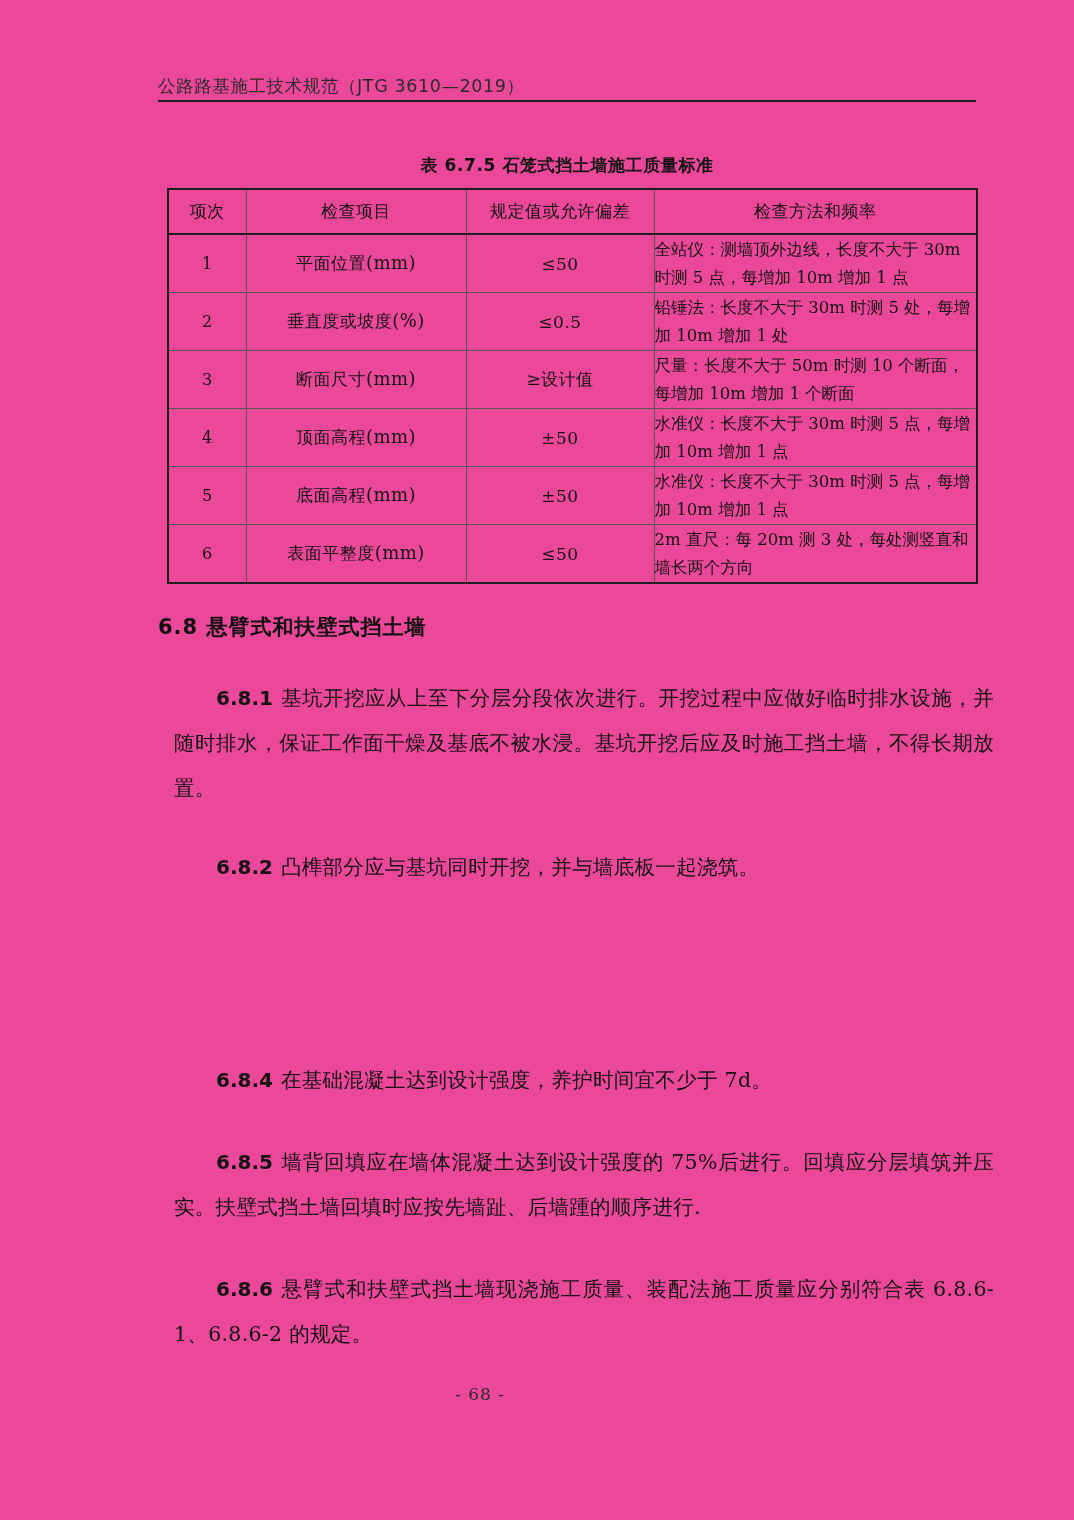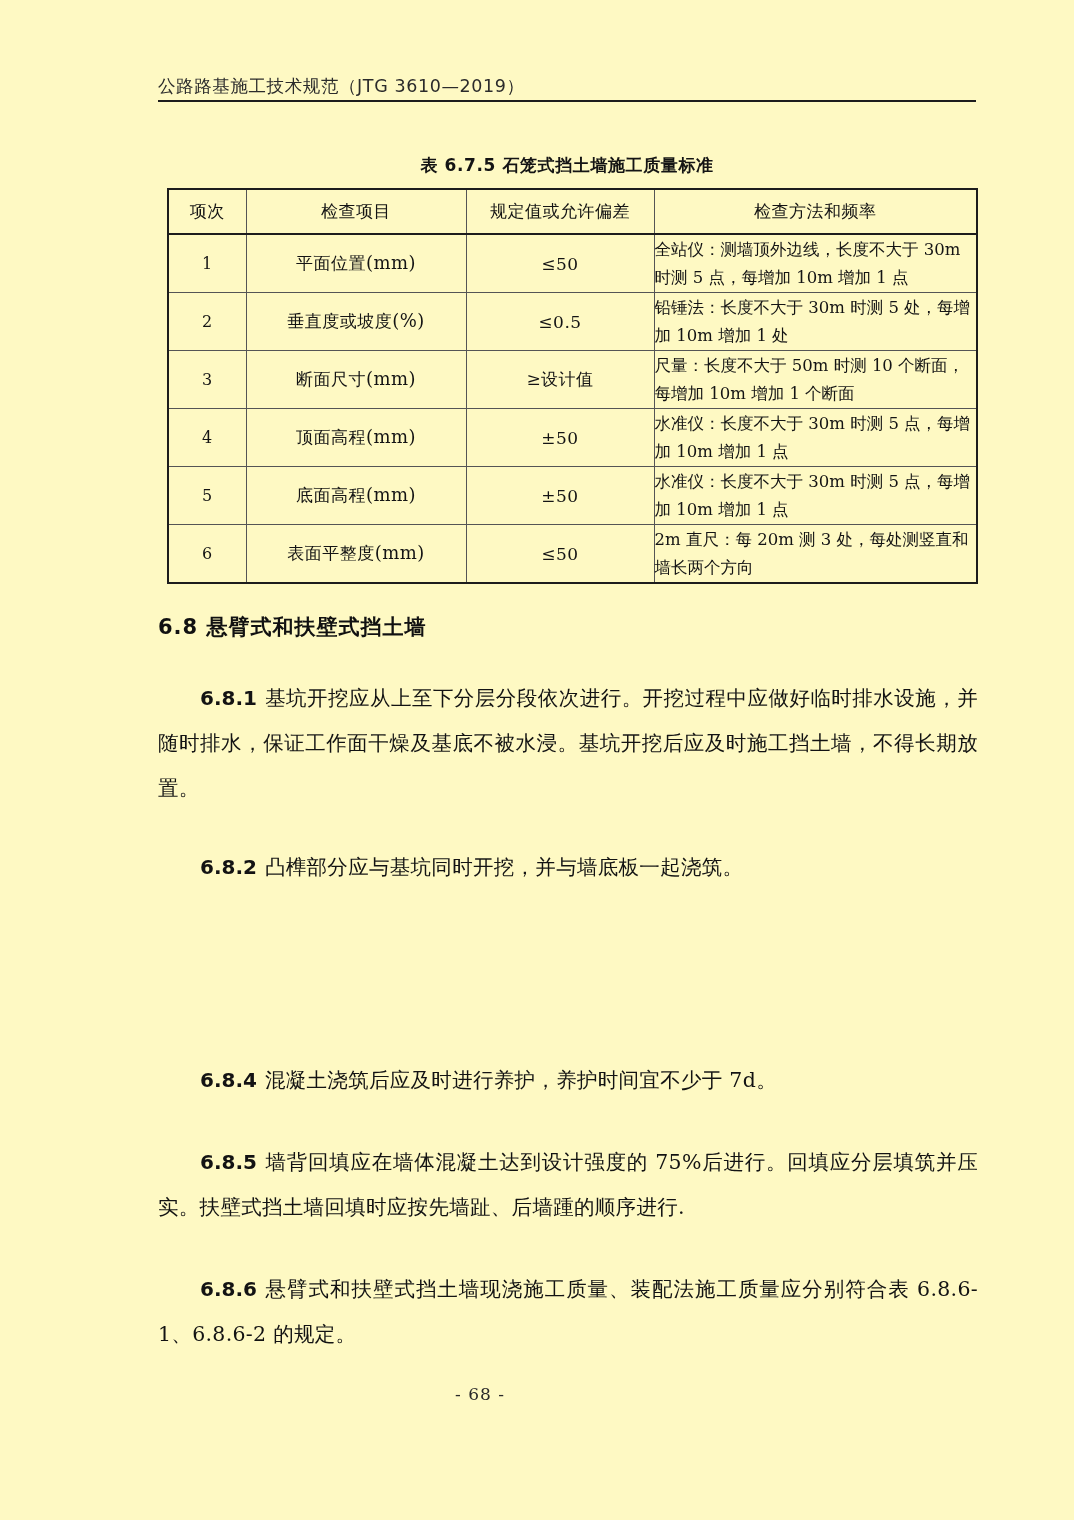--- a/index.html
+++ b/index.html
@@ -8,21 +8,21 @@
     background: #ffffff;
   }
   body {
     font-family: "DejaVu Sans", "Liberation Sans", sans-serif;
     color: #1a1a1a;
   }
   .page {
     position: relative;
     width: 1074px;
     height: 1520px;
-    background: #fef9c3;
+    background: #ec4899;
     overflow: hidden;
     box-sizing: border-box;
   }
 
   
   .running-head {
     position: absolute;
     left: 158px;
     top: 74px;
     width: 818px;
@@ -126,21 +126,21 @@
     font-family: "DejaVu Sans", "Liberation Sans", sans-serif;
     font-size: 21px;
     font-weight: bold;
     letter-spacing: 1px;
     color: #111;
   }
 
   
   .para {
     position: absolute;
-    left: 158px;
+    left: 174px;
     width: 820px;
     font-family: "DejaVu Serif", "Liberation Serif", serif;
     font-size: 20.5px;
     line-height: 45px;
     text-align: justify;
     color: #131313;
     letter-spacing: 0.3px;
   }
   .para .lead {
     font-family: "DejaVu Sans", "Liberation Sans", sans-serif;
@@ -242,21 +242,21 @@
     </table>
   </div>
 
   <div class="sec-head">6.8  悬臂式和扶壁式挡土墙</div>
 
   <div class="para indent" id="para-681"><span class="lead">6.8.1</span><span>基坑开挖应从上至下分层分段依次进行。开挖过程中应做好临时排水设施，并随时排水，保证工作面干燥及基底不被水浸。基坑开挖后应及时施工挡土墙，不得长期放置。</span></div>
 
   <div class="para indent" id="para-682"><span class="lead">6.8.2</span><span>凸榫部分应与基坑同时开挖，并与墙底板一起浇筑。</span></div>
 
 
-  <div class="para indent" id="para-684"><span class="lead">6.8.4</span><span>混凝土浇筑后应及时进行养护，养护时间宜不少于 7d。</span></div>
+  <div class="para indent" id="para-684"><span class="lead">6.8.4</span><span>在基础混凝土达到设计强度，养护时间宜不少于 7d。</span></div>
 
   <div class="para indent" id="para-685"><span class="lead">6.8.5</span><span>墙背回填应在墙体混凝土达到设计强度的 75%后进行。回填应分层填筑并压实。扶壁式挡土墙回填时应按先墙趾、后墙踵的顺序进行.</span></div>
 
   <div class="para indent" id="para-686"><span class="lead">6.8.6</span><span>悬臂式和扶壁式挡土墙现浇施工质量、装配法施工质量应分别符合表 6.8.6-1、6.8.6-2 的规定。</span></div>
 
   <div class="folio">- 68 -</div>
 
 </div>
 
 </body></html>

